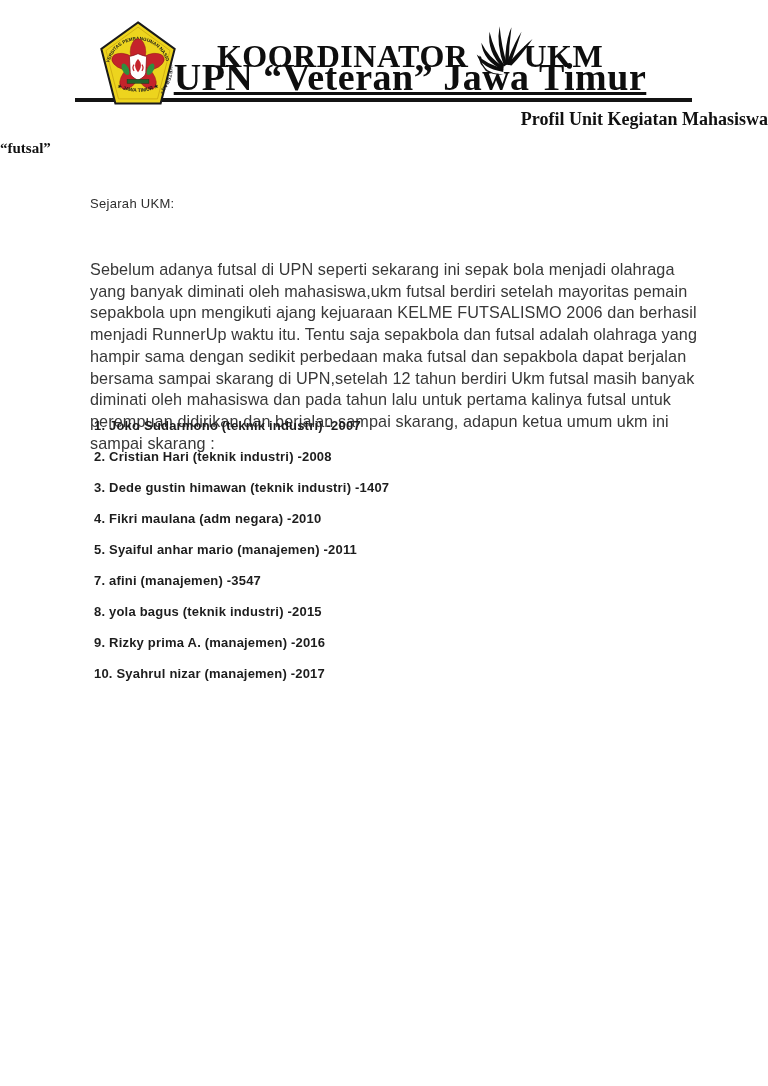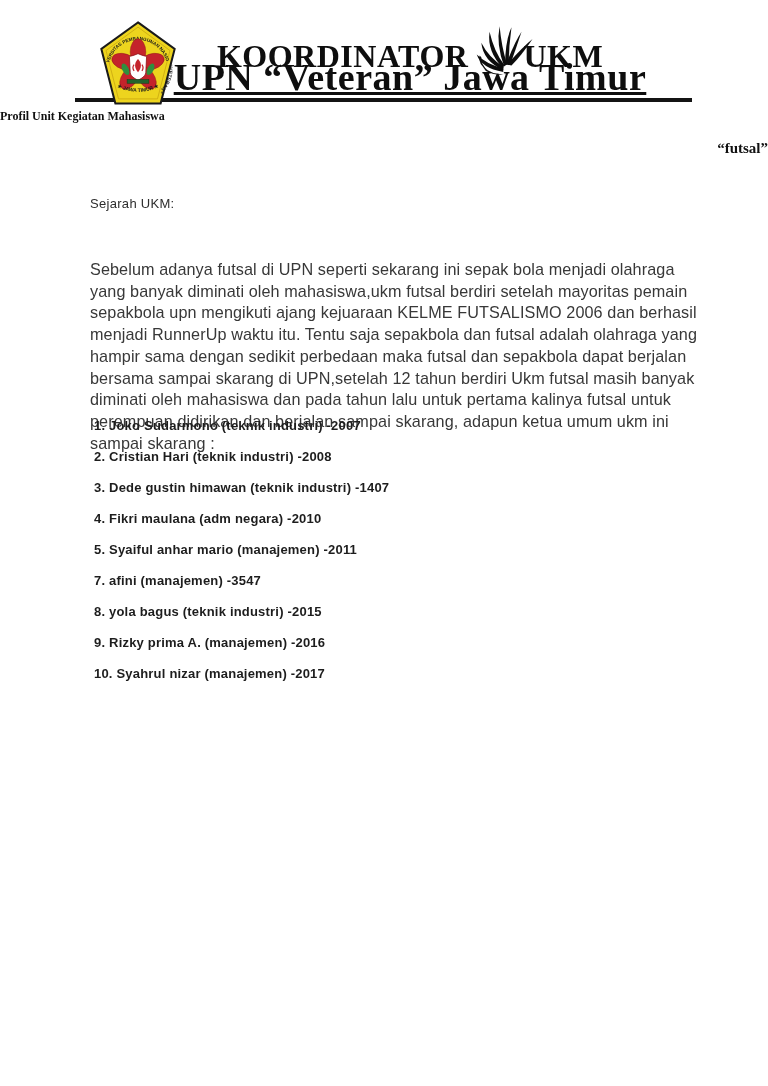--- a/index.html
+++ b/index.html
@@ -25,25 +25,25 @@
   }
   .title-line2{
     position:absolute;left:0;right:0;top:57px;
     font-size:38px;line-height:40px;letter-spacing:.5px;white-space:nowrap;text-decoration:underline;
   }
   .wing{display:inline-block;width:64px;height:52px;vertical-align:-9px;margin:0 -15px 0 6px;}
   .rule{
     position:absolute;left:75px;top:98px;width:617px;height:4px;background:#141414;z-index:2;
   }
   .doc-title{
-    position:absolute;left:0;right:0;top:109px;text-align:left;
-    font-family:"Liberation Serif", serif;font-weight:bold;font-size:12px;color:#111;
+    position:absolute;left:0;right:0;top:109px;text-align:right;
+    font-family:"Liberation Serif", serif;font-weight:bold;font-size:18px;color:#111;
   }
   .doc-subtitle{
-    position:absolute;left:0;right:0;top:140px;text-align:right;
+    position:absolute;left:0;right:0;top:140px;text-align:left;
     font-family:"Liberation Serif", serif;font-weight:bold;font-size:15px;color:#111;
   }
   
   .section-heading{
     position:absolute;left:90px;top:192px;
     font-size:13px;line-height:24px;color:#2d2d2d;letter-spacing:.3px;
   }
   .paragraph{
     position:absolute;left:90px;top:219px;width:610px;
     font-size:16.2px;line-height:21.7px;color:#383838;

